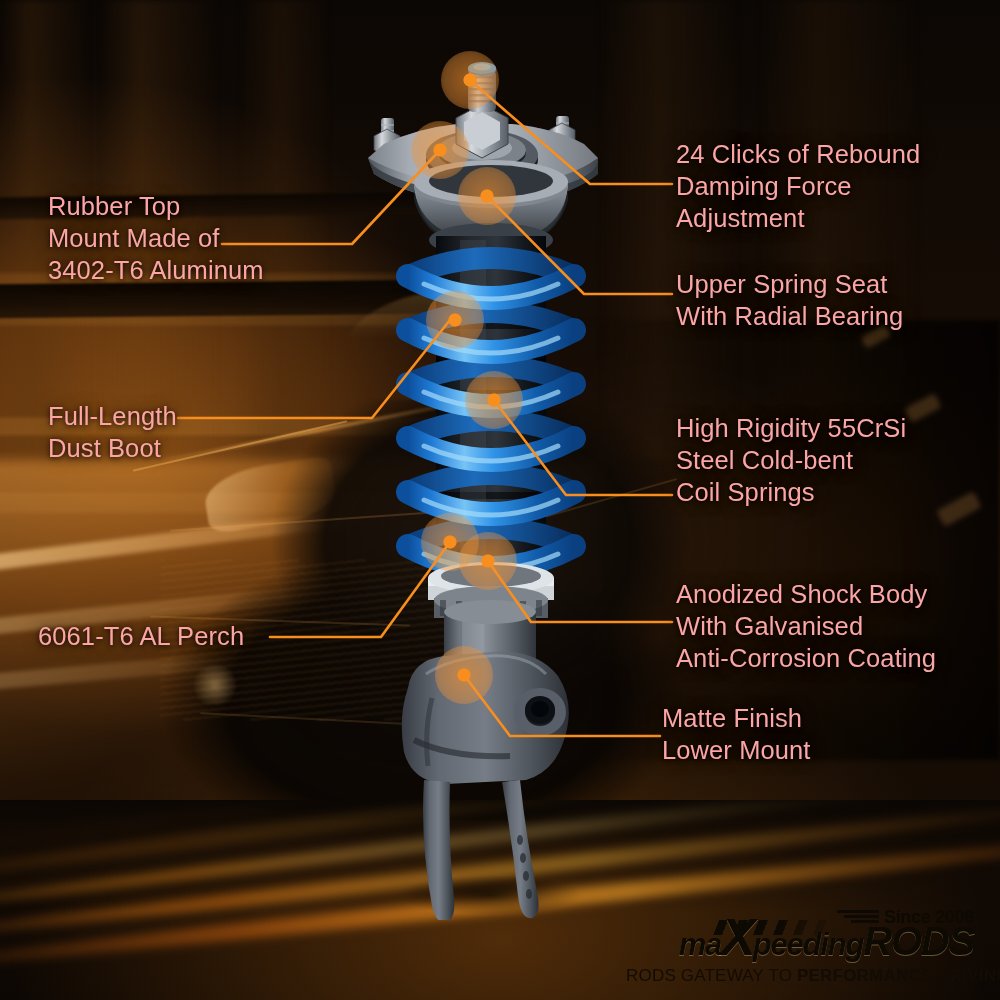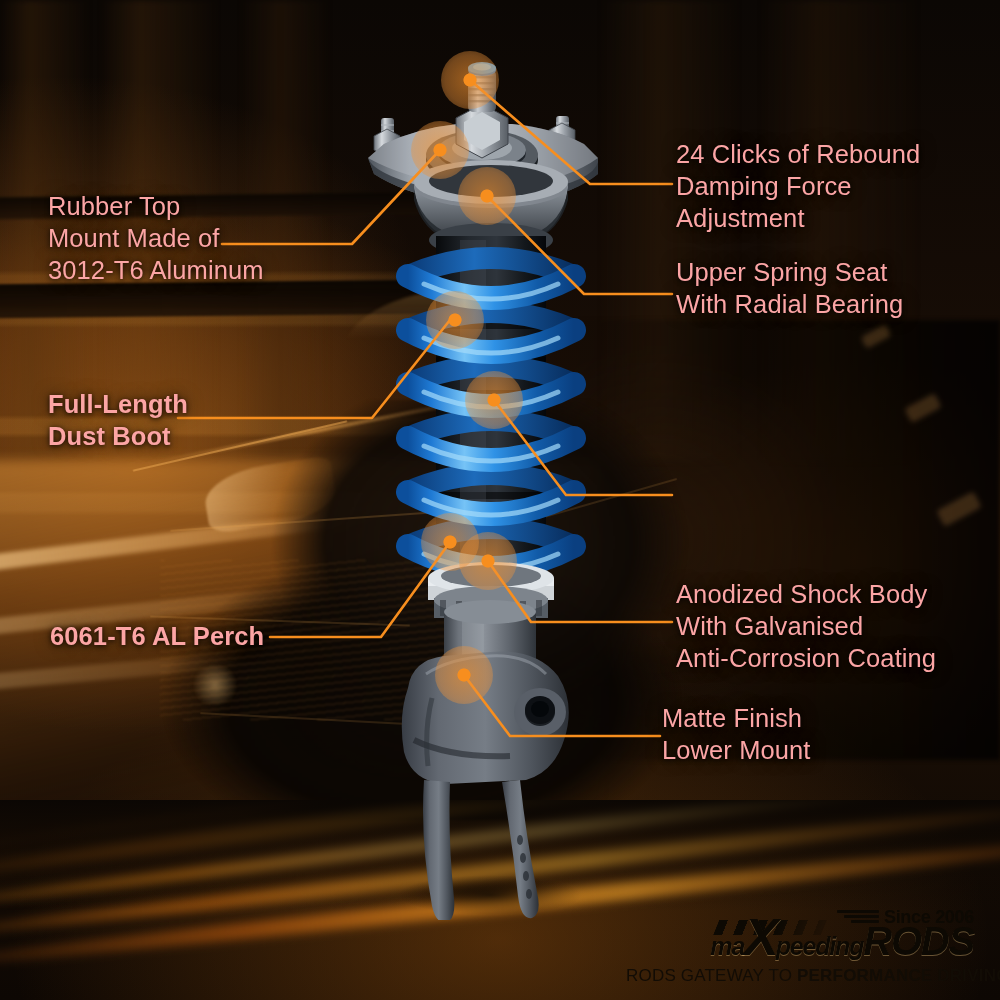--- a/index.html
+++ b/index.html
@@ -186,21 +186,21 @@
   }
   .logo-top { position:relative; height:56px; }
   .logo-word {
     position:absolute; right:0; bottom:2px;
     font-size:40px; font-weight:700; font-style:italic;
     letter-spacing:-1.2px; line-height:1;
     color:#0d0903;
     white-space:nowrap;
     text-shadow:0 1px 0 rgba(255,214,140,0.35);
   }
-  .logo-word .sm { font-size:25px; }
+  .logo-word .sm { font-size:31px; }
   .logo-word .big-x { font-size:52px; font-weight:800; letter-spacing:-3px; }
   .checker {
     position:absolute; right:150px; bottom:30px;
     width:108px; height:15px;
     transform:skewX(-22deg);
     background:
       repeating-linear-gradient(90deg,#0d0903 0 9px, rgba(0,0,0,0) 9px 20px);
     -webkit-mask-image:linear-gradient(90deg, rgba(0,0,0,1) 0%, rgba(0,0,0,1) 58%, rgba(0,0,0,0.55) 80%, rgba(0,0,0,0.25) 100%);
     mask-image:linear-gradient(90deg, rgba(0,0,0,1) 0%, rgba(0,0,0,1) 58%, rgba(0,0,0,0.55) 80%, rgba(0,0,0,0.25) 100%);
   }
@@ -527,34 +527,37 @@
   <div class="dot" style="left:455px; top:320px;"></div>
   <div class="dot" style="left:494px; top:400px;"></div>
   <div class="dot" style="left:450px; top:542px;"></div>
   <div class="dot" style="left:488px; top:561px;"></div>
   <div class="dot" style="left:464px; top:675px;"></div>
   <div class="dot" style="left:440px; top:150px;"></div>
 
   <div class="label right" style="left:676px; top:138px;">24 Clicks of Rebound
 Damping Force
 Adjustment</div>
-  <div class="label right" style="left:676px; top:256px;">Upper Spring Seat
+  <div class="label right" style="left:676px; top:268px;">Upper Spring Seat
 With Radial Bearing</div>
+  <div class="label right" style="left:676px; top:412px;">High Rigidity 55CrSi
+Steel Cold-bent
+Coil Springs</div>
   <div class="label right" style="left:662px; top:702px;">Matte Finish
 Lower Mount</div>
   <div class="label right" style="left:676px; top:578px;">Anodized Shock Body
 With Galvanised
 Anti-Corrosion Coating</div>
 
   <div class="label left" style="left:48px; top:190px;">Rubber Top
 Mount Made of
-3012-T6 Aluminum</div>
-  <div class="label left" style="left:48px; top:388px;font-weight:bold;">Full-Length
+3402-T6 Aluminum</div>
+  <div class="label left" style="left:48px; top:400px;">Full-Length
 Dust Boot</div>
-  <div class="label left" style="left:50px; top:620px;font-weight:bold;">6061-T6 AL Perch</div>
+  <div class="label left" style="left:38px; top:620px;">6061-T6 AL Perch</div>
 
   <div id="logo">
     <div class="logo-top">
       <div class="since-wrap">
         <span class="since-lines">
           <i></i>
             <i></i>
             <i></i>
         </span>
         <span class="since-txt">Since 2006</span>

